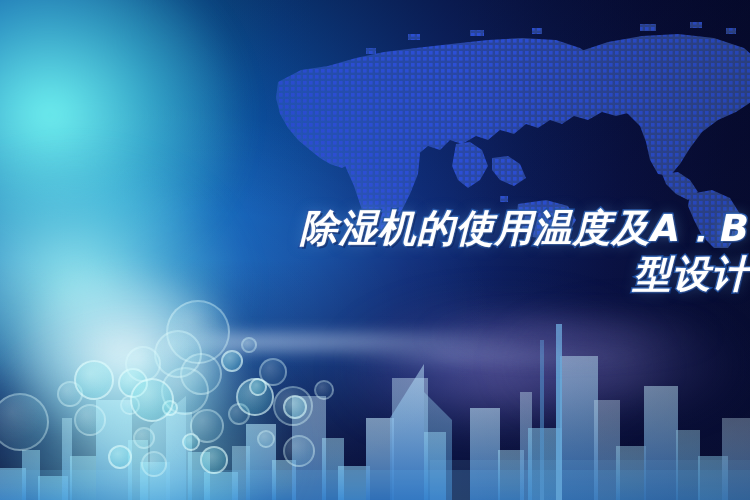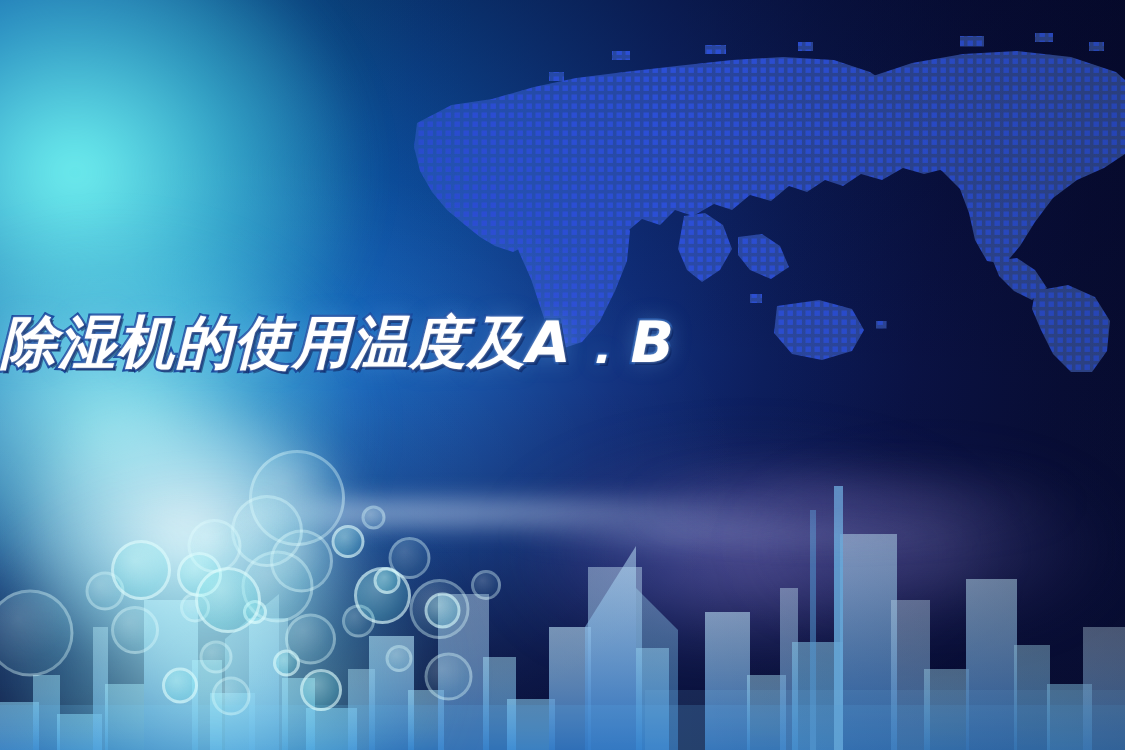--- a/index.html
+++ b/index.html
@@ -163,21 +163,21 @@
 
   
   #city { position: absolute; left: 0; top: 300px; width: 750px; height: 200px; }
   #city svg { display: block; width: 100%; height: 100%; }
 
   
   #title-block {
     position: absolute;
     left: 0; right: 0;
     top: 205px;
-    text-align: left;
+    text-align: right;
     z-index: 40;
   }
   .title-line {
     display: block;
     font-family: "DejaVu Sans", "Liberation Sans", sans-serif;
     font-weight: 700;
     font-style: italic;
     font-size: 38px;
     line-height: 46px;
     letter-spacing: 1px;
@@ -373,15 +373,16 @@
       <div class="bokeh fill" style="left: 221px; top: 350px; width: 18px; height: 18px;"></div>
       <div class="bokeh soft" style="left: 241px; top: 337px; width: 12px; height: 12px;"></div>
       <div class="bokeh soft" style="left: 273px; top: 386px; width: 36px; height: 36px;"></div>
       <div class="bokeh fill" style="left: 249px; top: 378px; width: 14px; height: 14px;"></div>
     </div>
 
   <div class="layer" id="vignette"></div>
 
   <div id="title-block">
     <span class="title-line" id="title-line-1">除湿机的使用温度及A．B</span>
+    <span class="title-line" id="title-line-2">型设计</span>
   </div>
 
 </div>
 
 </body></html>

